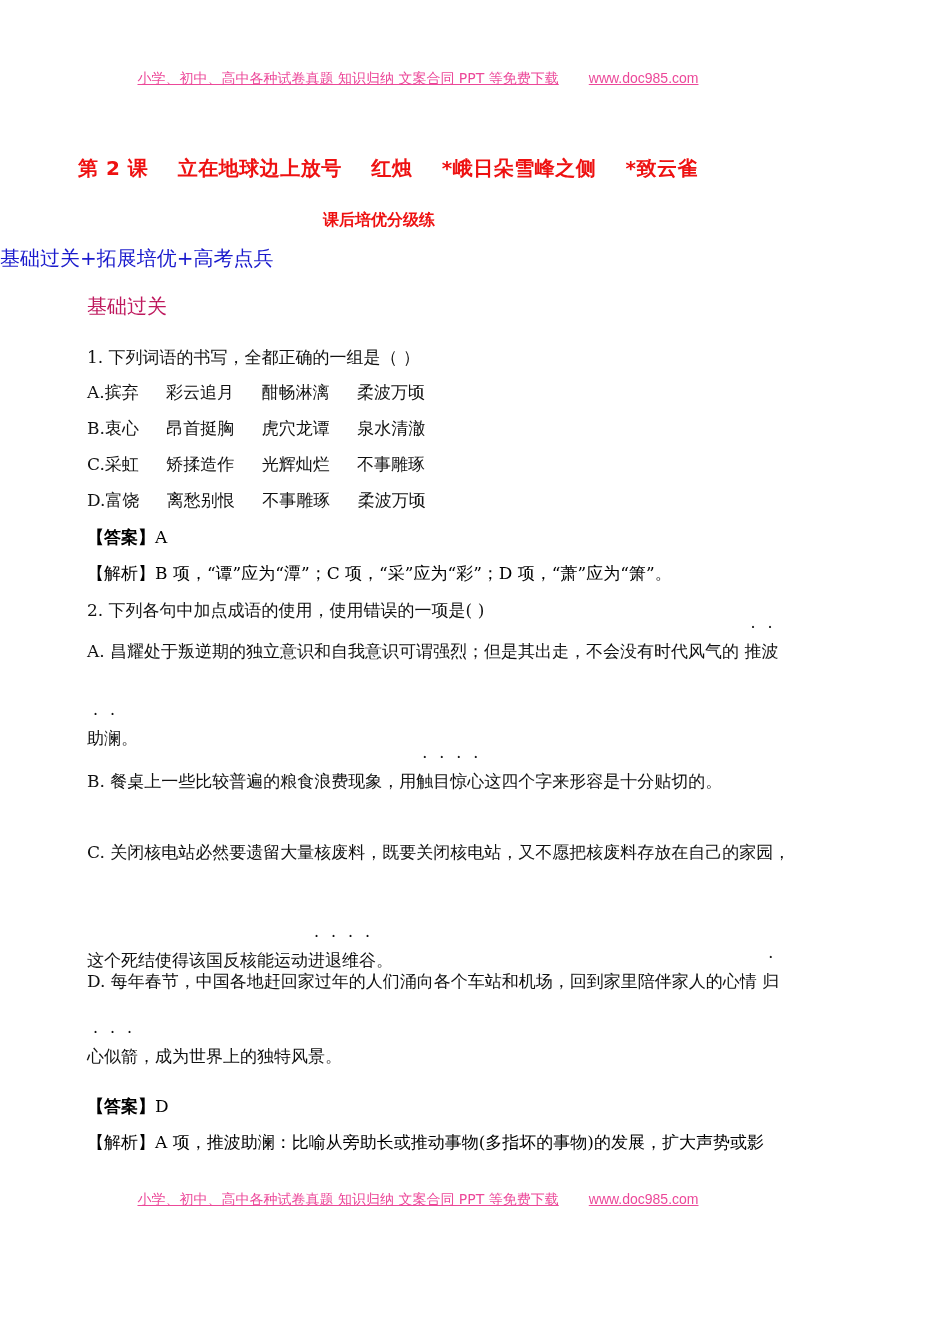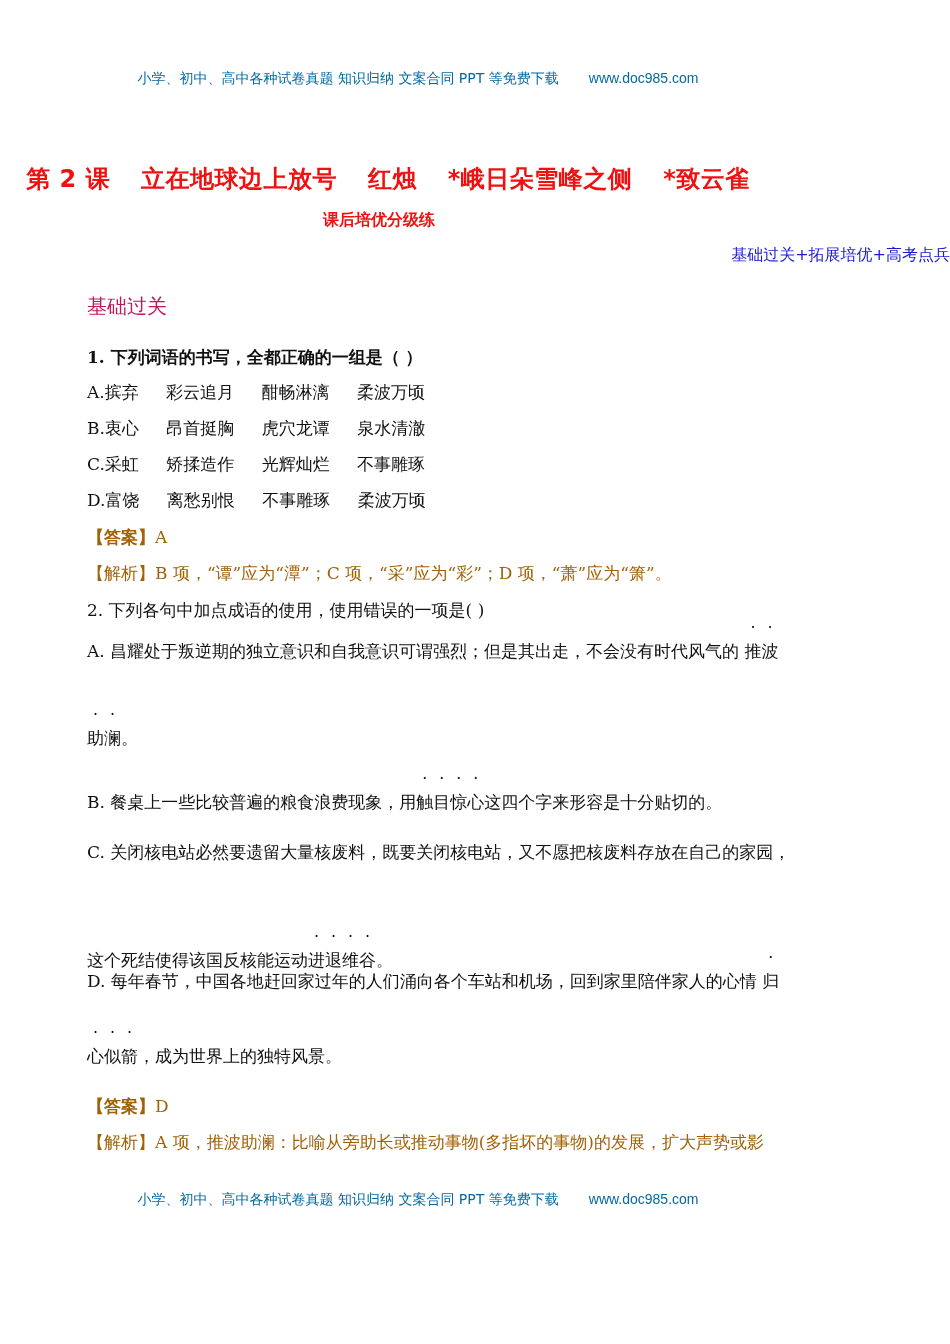--- a/index.html
+++ b/index.html
@@ -5,47 +5,47 @@
     html, body { margin: 0; padding: 0; background: #ffffff; }
     body {
       width: 950px; height: 1344px; position: relative; overflow: hidden;
       font-family: "DejaVu Serif", "Liberation Serif", serif;
       color: #111;
     }
     .abs { position: absolute; white-space: nowrap; }
     .header, .footer {
       left: 0; width: 836px; text-align: center;
       font-family: "DejaVu Sans", "Liberation Sans", sans-serif;
-      font-size: 14px; color: #0369a1;
+      font-size: 14px; color: #ec4899; text-decoration: underline;
     }
     .header { top: 70px; }
     .footer { top: 1191px; }
     .header .url, .footer .url { margin-left: 30px; font-family: "Liberation Sans", sans-serif; font-size: 14px; }
     .title {
       top: 155px; left: 0; width: 776px; text-align: center;
-      color: #ee1111; font-weight: bold; font-size: 24px;
-      font-family: "DejaVu Sans", sans-serif; letter-spacing: 0.5px; margin-top: 8px;
+      color: #ee1111; font-weight: bold; font-size: 20px;
+      font-family: "DejaVu Sans", sans-serif; letter-spacing: 0.5px;
     }
     .title span + span { margin-left: 22px; }
     .subtitle {
       top: 210px; left: 0; width: 758px; text-align: center;
       color: #ee1111; font-weight: bold; font-size: 16px;
       font-family: "DejaVu Sans", sans-serif;
     }
     .tagline {
-      top: 245px; left: 0; width: 950px; text-align: right;
-      color: #1a1acc; font-size: 16px;
+      top: 245px; left: 0; width: 950px; text-align: left;
+      color: #1a1acc; font-size: 20px;
       font-family: "DejaVu Sans", sans-serif;
     }
     .section-heading {
       top: 293px; left: 87px; color: #be185d; font-size: 20px;
       font-family: "DejaVu Sans", sans-serif;
     }
     .line { left: 87px; font-size: 17px; line-height: 22px; }
-    .red { color: #a16207; }
+    .red { color: #000000; }
     .answer-label { font-weight: bold; font-family: "DejaVu Sans", sans-serif; }
     .opt span + span { margin-left: 22px; margin-top: 13px; }
     .dot { position: relative; display: inline-block; }
     .dot::before {
       content: "·"; position: absolute; top: -20px; left: 50%;
       transform: translateX(-50%); font-size: 16px; line-height: 16px; color: #111;
     }
   </style>
 </head>
 <body>
@@ -60,21 +60,21 @@
   <span>红烛</span>
   <span>*峨日朵雪峰之侧</span>
   <span>*致云雀</span>
 </div>
 
 <div class="abs subtitle">课后培优分级练</div>
 <div class="abs tagline">基础过关+拓展培优+高考点兵</div>
 
 <div class="abs section-heading">基础过关</div>
 
-<div class="abs line" style="top:346px;font-weight:bold;">1. 下列词语的书写，全都正确的一组是（        ）</div>
+<div class="abs line" style="top:346px;">1. 下列词语的书写，全都正确的一组是（        ）</div>
 
 <div class="abs line opt" style="top:381px;">
   <span>A.</span><span style="margin-left:0">摈弃</span>
   <span>彩云追月</span>
   <span>酣畅淋漓</span>
   <span>柔波万顷</span>
 </div>
 <div class="abs line opt" style="top:417px;">
   <span>B.</span><span style="margin-left:0">衷心</span>
   <span>昂首挺胸</span>
@@ -103,21 +103,21 @@
 
 <div class="abs line" style="top:599px;">2. 下列各句中加点成语的使用，使用错误的一项是(        )</div>
 
 <div class="abs line" style="top:640px;">
   <span>A. 昌耀处于叛逆期的独立意识和自我意识可谓强烈；但是其出走，不会没有时代风气的 </span><span class="dot-group"><span class="" style="position: relative;"><span class="dot">推</span><span class="dot">波</span></span></span>
 </div>
 <div class="abs line" style="top:727px;">
   <span class="" style="position: relative;"><span class="dot">助</span><span class="dot">澜</span></span><span>。</span>
 </div>
 
-<div class="abs line" style="top:791px;">
+<div class="abs line" style="top:770px;">
   <span>B. 餐桌上一些比较普遍的粮食浪费现象，用</span><span class="" style="position: relative;"><span class="dot">触</span><span class="dot">目</span><span class="dot">惊</span><span class="dot">心</span></span><span>这四个字来形容是十分贴切的。</span>
 </div>
 
 <div class="abs line" style="top:841px;">C. 关闭核电站必然要遗留大量核废料，既要关闭核电站，又不愿把核废料存放在自己的家园，</div>
 <div class="abs line" style="top:905px;margin-top:44px;">
   <span>这个死结使得该国反核能运动</span><span class="" style="position: relative;"><span class="dot">进</span><span class="dot">退</span><span class="dot">维</span><span class="dot">谷</span></span><span>。</span>
 </div>
 
 <div class="abs line" style="top:970px;">
   <span>D. 每年春节，中国各地赶回家过年的人们涌向各个车站和机场，回到家里陪伴家人的心情 </span><span class="" style="position: relative;"><span class="dot">归</span></span>

